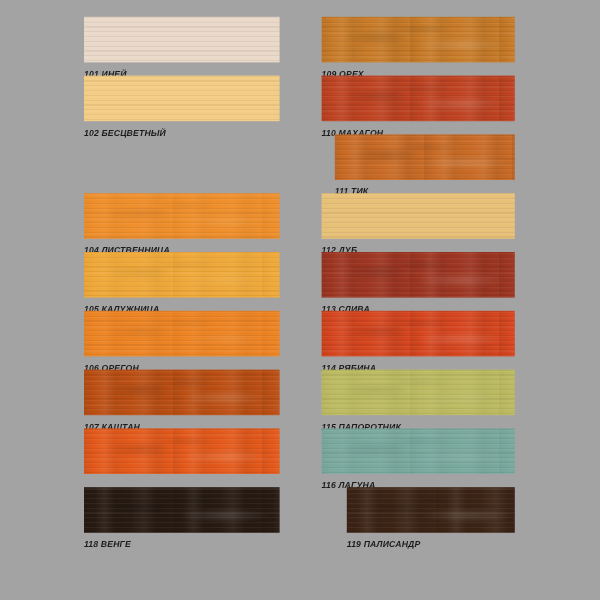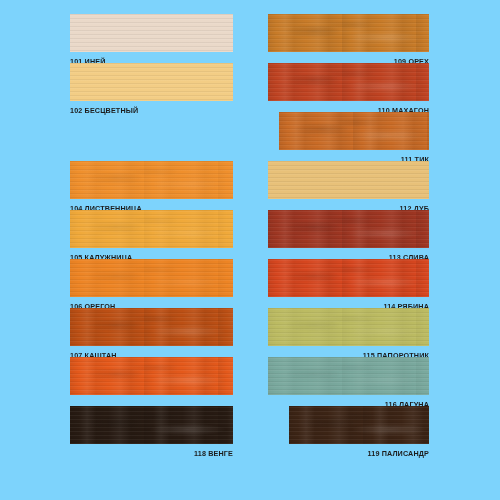--- a/index.html
+++ b/index.html
@@ -10,29 +10,30 @@
   body {
     width: 500px;
     height: 500px;
     font-family: "Liberation Sans", sans-serif;
     overflow: hidden;
   }
   #chart {
     position: relative;
     width: 500px;
     height: 500px;
-    background: #7dd3fc;
+    background: #a3a3a3;
+    font-style: italic;
   }
   .column {
     position: absolute;
     top: 0;
     height: 500px;
   }
   #col-left  { left: 70px;  width: 163px; }
-  #col-right { left: 268px; width: 161px; text-align: right; }
+  #col-right { left: 268px; width: 161px; }
 
   .swatch-row {
     position: relative;
     margin: 0;
   }
   .swatch {
     position: relative;
     width: 100%;
     overflow: hidden;
     background-repeat: repeat;
@@ -134,21 +135,21 @@
         </div>
         <div class="swatch-label">107 КАШТАН</div>
       </div>
       <div class="swatch-row" style="position: absolute; left: 0px; right: 0px; top: 357px;">
         <div class="swatch" style="height: 38px; background: rgb(228, 89, 27);">
           <div class="grain lines"></div>
           <div class="grain bands"></div>
           <div class="grain knots"></div>
         </div>
       </div>
-      <div class="swatch-row" style="position: absolute; left: 0px; right: 0px; top: 406px; text-align: right;">
+      <div class="swatch-row" style="position: absolute; left: 0px; right: 0px; top: 406px;">
         <div class="swatch" style="height: 38px; background: rgb(39, 26, 18);">
           <div class="grain lines"></div>
           <div class="grain bands"></div>
           <div class="grain knots"></div>
         </div>
         <div class="swatch-label">118 ВЕНГЕ</div>
       </div>
     </div>
   <div class="column" id="col-right">
       <div class="swatch-row" style="position: absolute; left: 0px; right: 0px; top: 14px;">

